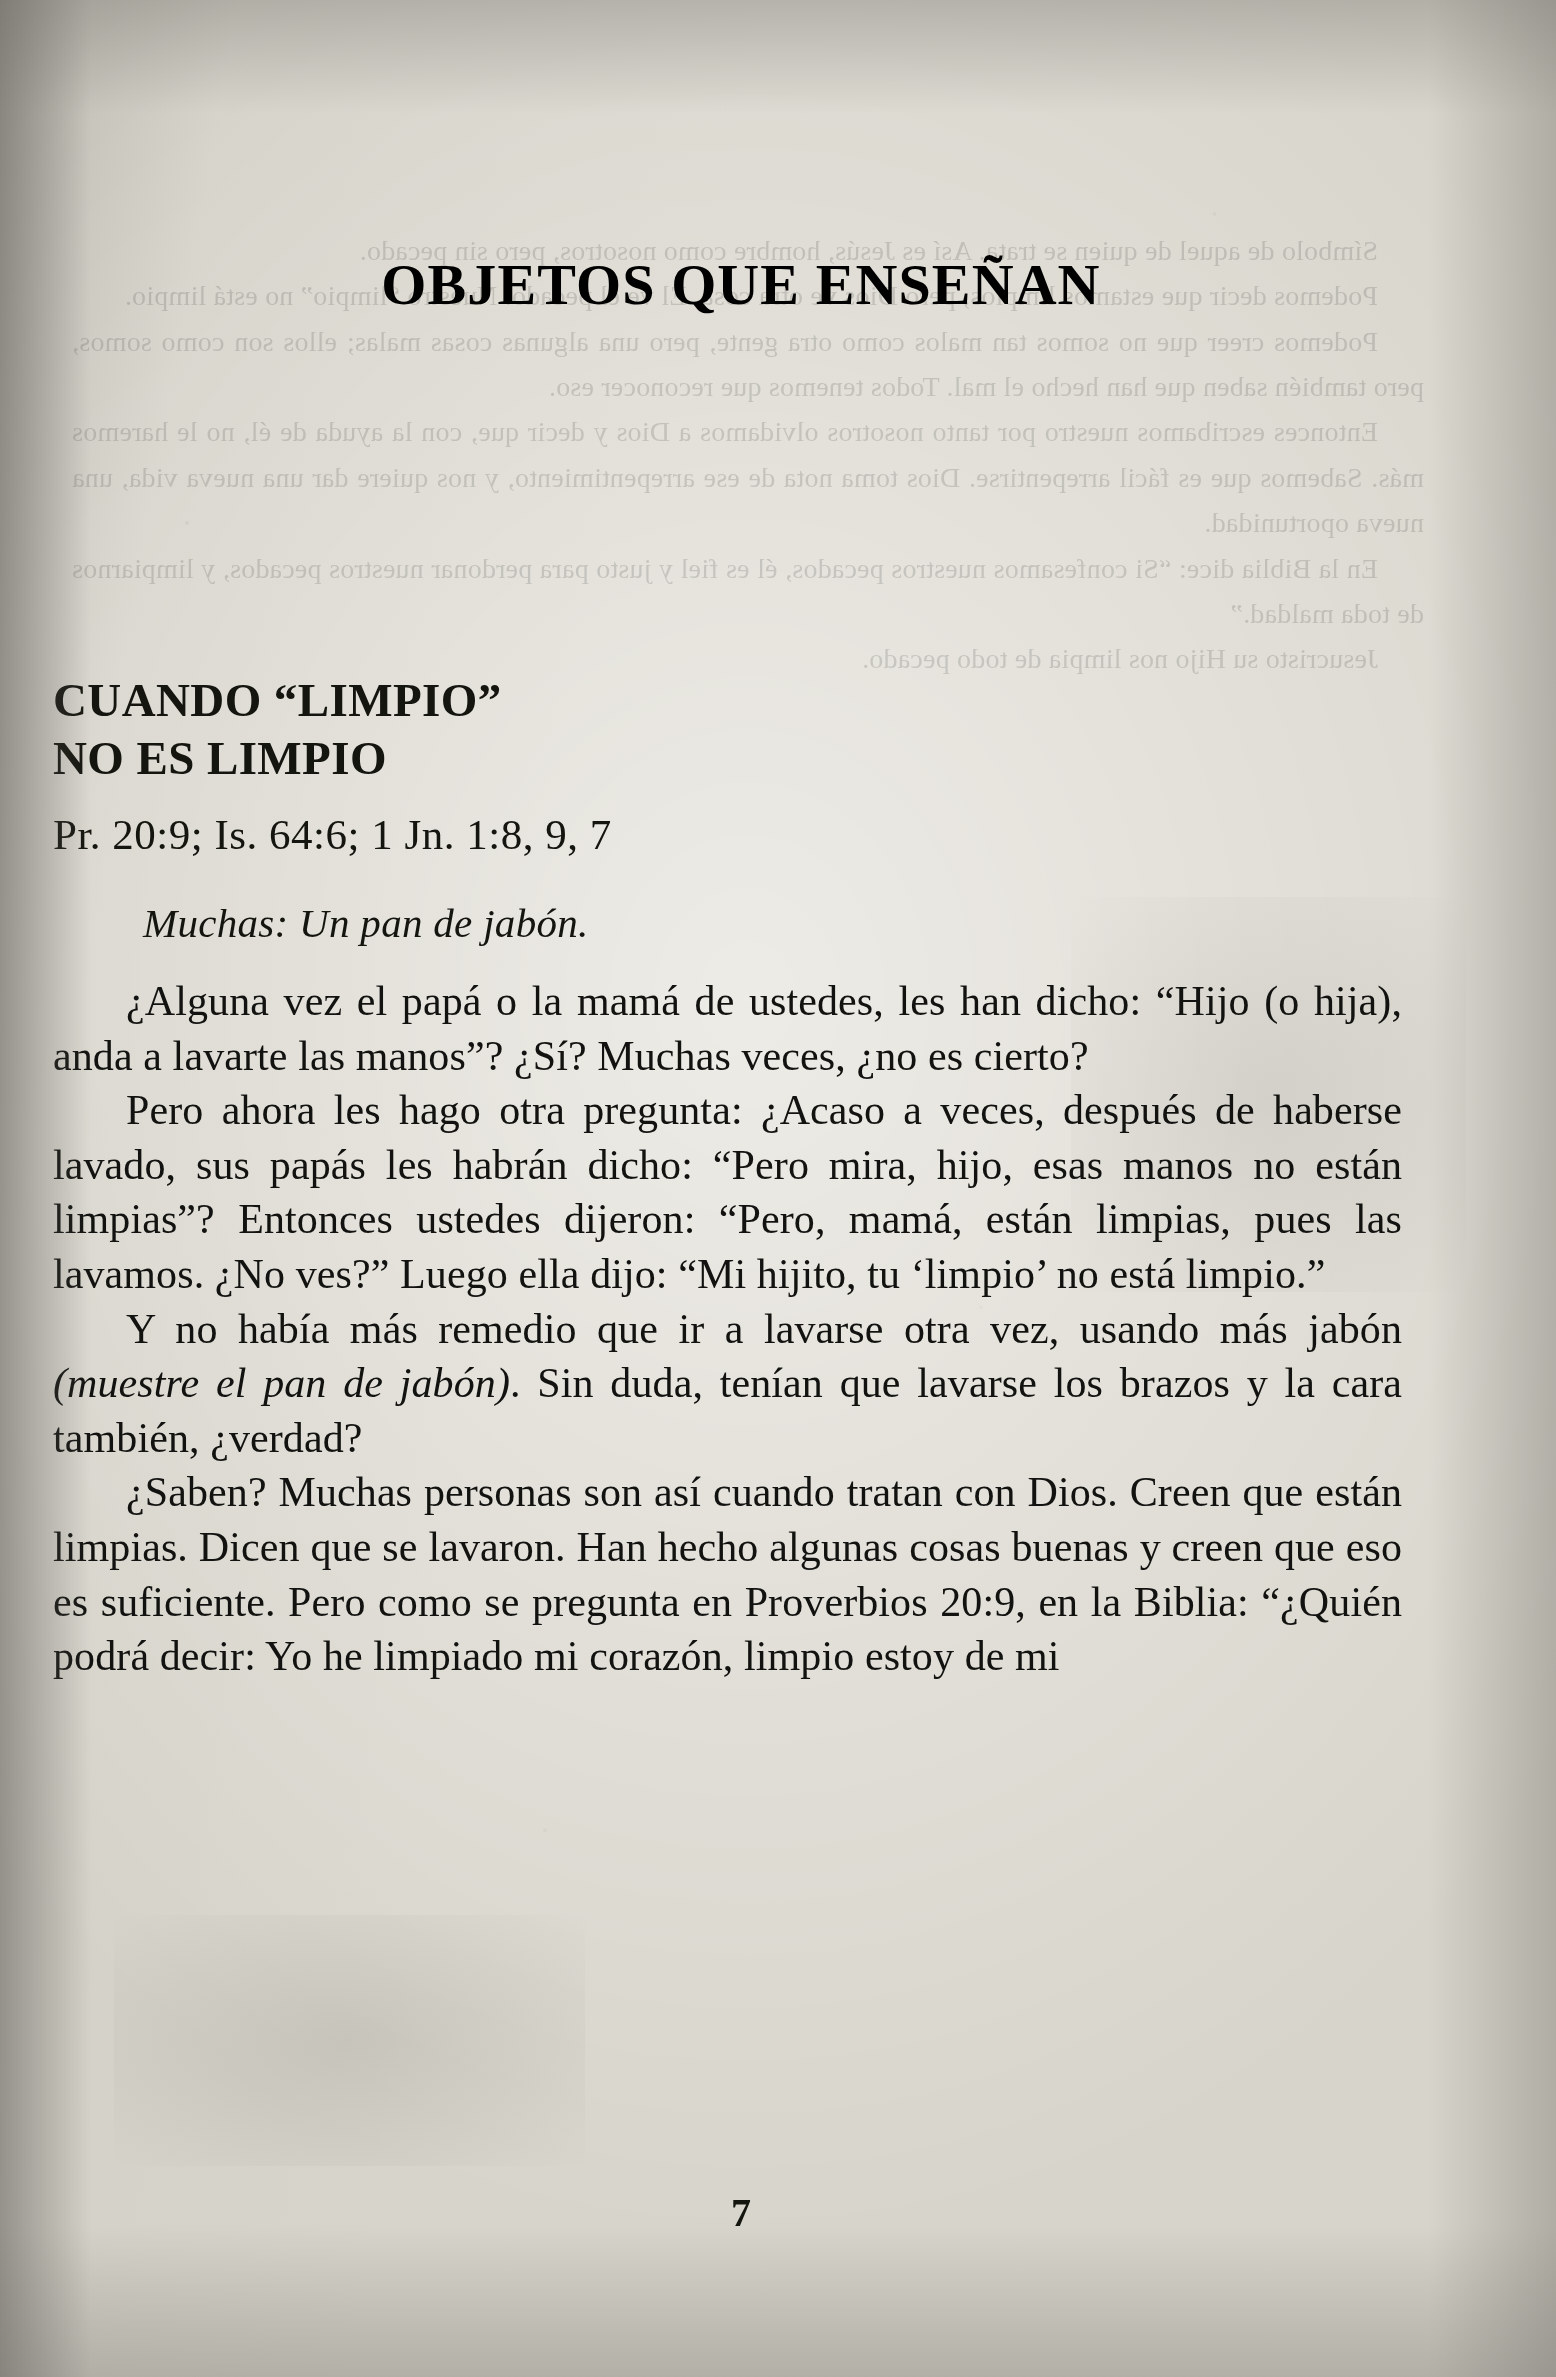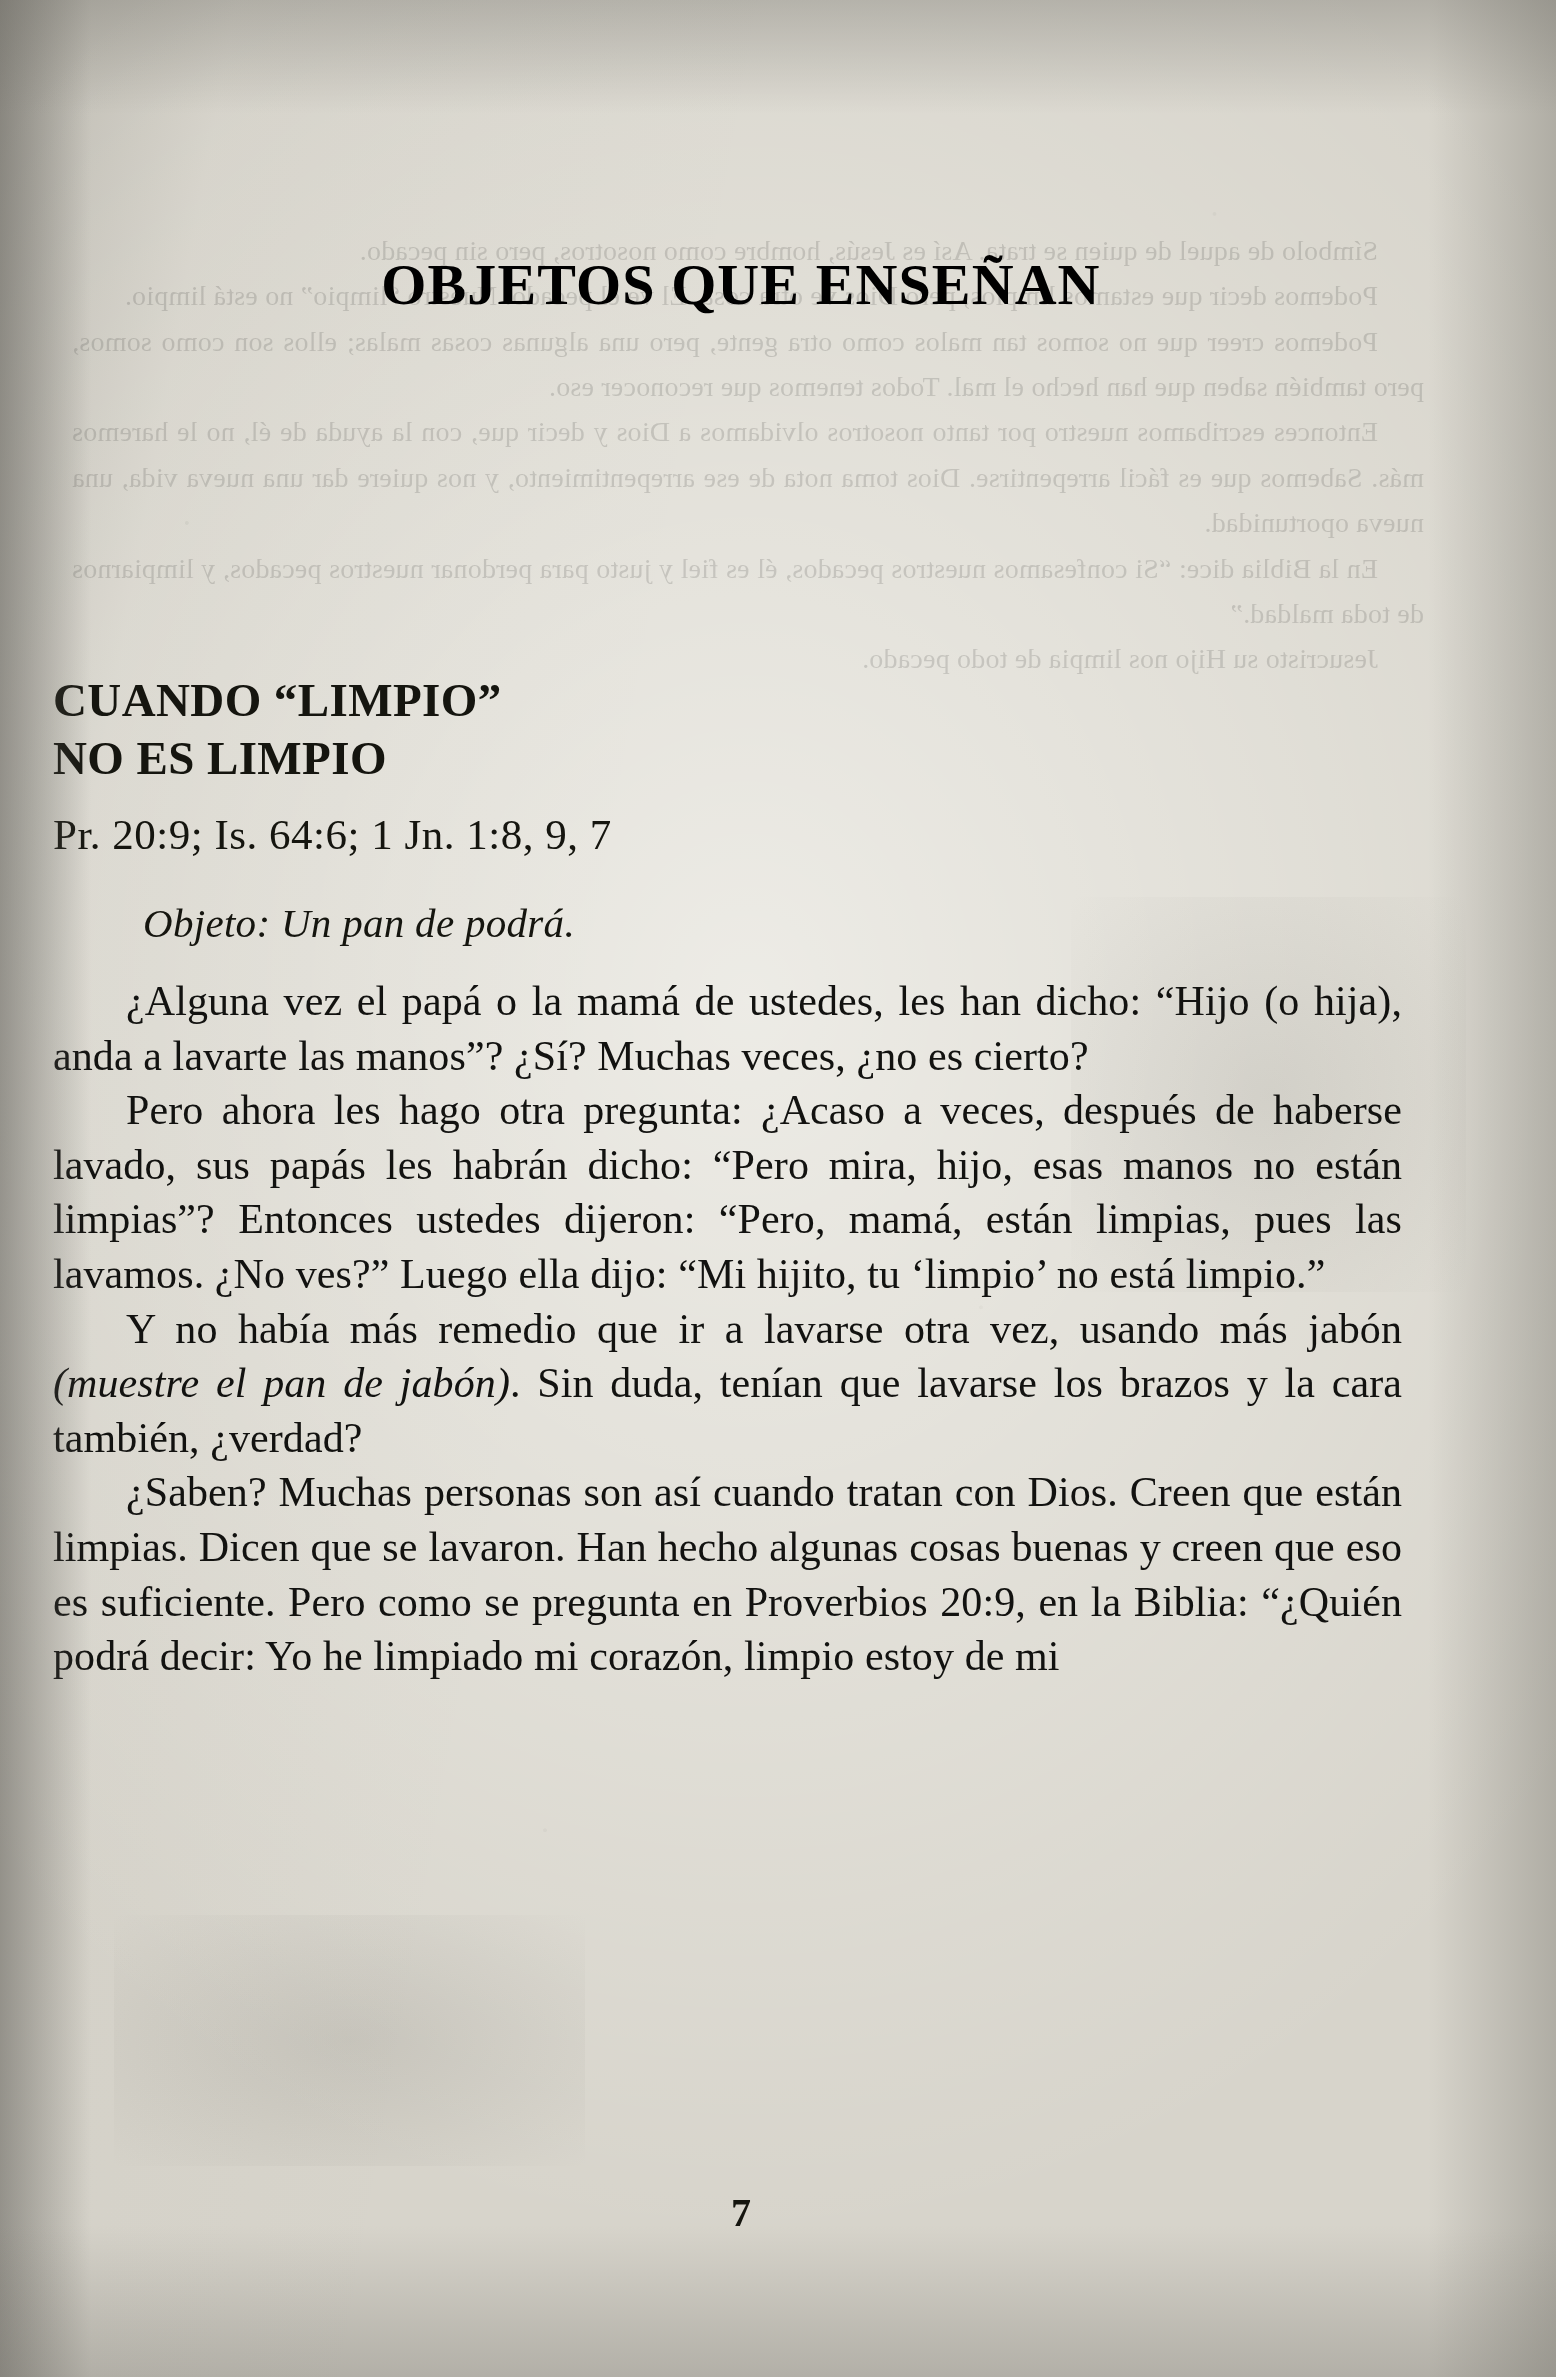--- a/index.html
+++ b/index.html
@@ -196,21 +196,21 @@
       <span>OBJETOS QUE ENSEÑAN</span>
     </h1>
 
     <h2 class="section">
       <span>CUANDO “LIMPIO”</span>
       <span class="l2">NO ES LIMPIO</span>
     </h2>
 
     <p class="refs">Pr. 20:9; Is. 64:6; 1 Jn. 1:8, 9, 7</p>
 
-    <p class="object-line">Objeto: Un pan de podrá.</p>
+    <p class="object-line">Muchas: Un pan de jabón.</p>
 
     <div class="body-text">
       <p>¿Alguna vez el papá o la mamá de ustedes, les han dicho: “Hijo (o hija), anda a lavarte las manos”? ¿Sí? Muchas veces, ¿no es cierto?</p>
       <p>Pero ahora les hago otra pregunta: ¿Acaso a veces, después de haberse lavado, sus papás les habrán dicho: “Pero mira, hijo, esas manos no están limpias”? Entonces ustedes dijeron: “Pero, mamá, están limpias, pues las lavamos. ¿No ves?” Luego ella dijo: “Mi hijito, tu ‘limpio’ no está limpio.”</p>
       <p id="para-3">Y no había más remedio que ir a lavarse otra vez, usando más jabón <em>(muestre el pan de jabón)</em>. Sin duda, tenían que lavarse los brazos y la cara también, ¿verdad?</p>
       <p>¿Saben? Muchas personas son así cuando tratan con Dios. Creen que están limpias. Dicen que se lavaron. Han hecho algunas cosas buenas y creen que eso es suficiente. Pero como se pregunta en Proverbios 20:9, en la Biblia: “¿Quién podrá decir: Yo he limpiado mi corazón, limpio estoy de mi</p>
     </div>
 
     <div class="folio">7</div>
   </div>

